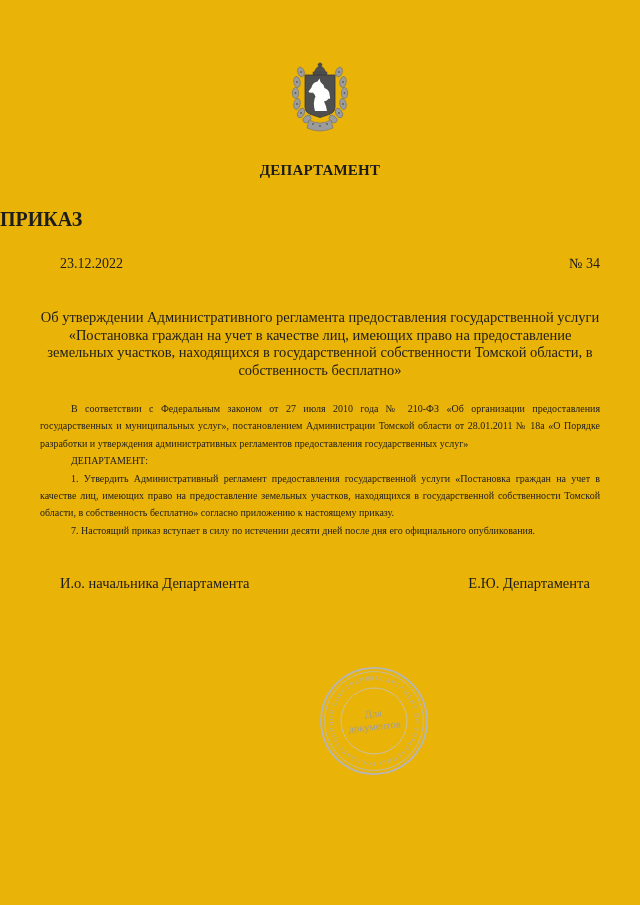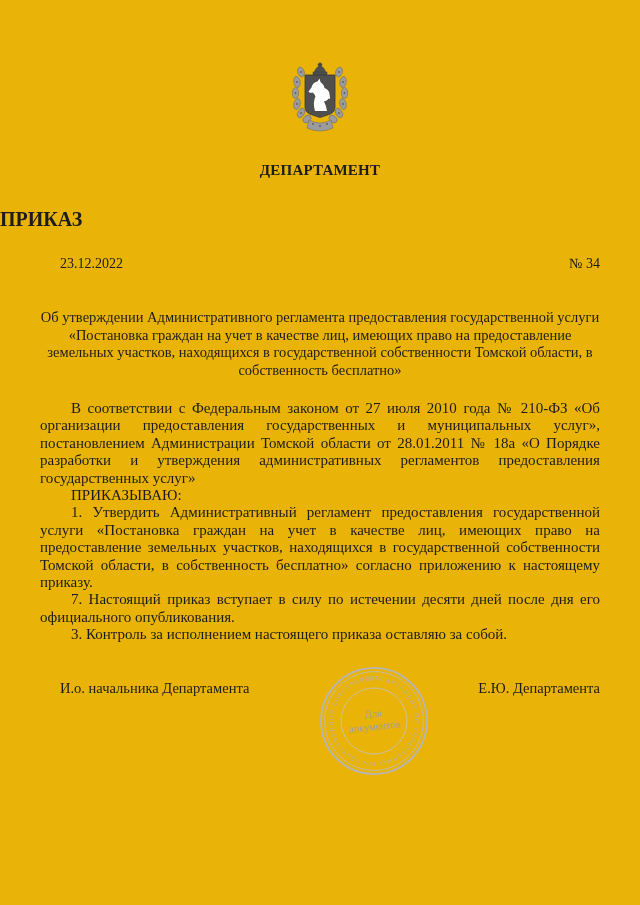--- a/index.html
+++ b/index.html
@@ -41,28 +41,28 @@
   .subject {
     margin-top: 37px;
     padding: 0 38px;
     text-align: center;
     font-size: 14.5px;
     line-height: 17.5px;
   }
   .body-text {
     margin-top: 21px;
     padding: 0 40px;
-    font-size: 15px;
+    font-size: 10px;
     line-height: 17.4px;
     text-align: justify;
   }
   .body-text p { margin: 0; text-indent: 31px; }
   .sig-row {
     margin-top: 36px;
-    padding: 0 40px 0 60px;
+    padding: 0 50px 0 60px;
     display: flex;
     justify-content: space-between;
     font-size: 14.5px;
     line-height: 17px;
   }
   .stamp {
     position: absolute;
     left: 312px;
     top: 659px;
     width: 124px;
@@ -140,24 +140,23 @@
 
   <div class="meta-row">
     <span>23.12.2022</span>
     <span>№ 34</span>
   </div>
 
   <div class="subject">Об утверждении Административного регламента предоставления государственной услуги «Постановка граждан на учет в качестве лиц, имеющих право на предоставление земельных участков, находящихся в государственной собственности Томской области, в собственность бесплатно»</div>
 
   <div class="body-text">
     <p>В соответствии с Федеральным законом от 27 июля 2010 года № 210-ФЗ «Об организации предоставления государственных и муниципальных услуг», постановлением Администрации Томской области от 28.01.2011 № 18а «О Порядке разработки и утверждения административных регламентов предоставления государственных услуг»</p>
-    <p>ПРИКАЗЫВАЮ:</p>
+    <p>ДЕПАРТАМЕНТ:</p>
     <p>1. Утвердить Административный регламент предоставления государственной услуги «Постановка граждан на учет в качестве лиц, имеющих право на предоставление земельных участков, находящихся в государственной собственности Томской области, в собственность бесплатно» согласно приложению к настоящему приказу.</p>
     <p>7. Настоящий приказ вступает в силу по истечении десяти дней после дня его официального опубликования.</p>
-    <p>3. Контроль за исполнением настоящего приказа оставляю за собой.</p>
   </div>
 
   <div class="sig-row">
     <span>И.о. начальника Департамента</span>
     <span>Е.Ю. Департамента</span>
   </div>
 
   <div class="stamp">
     <svg width="124" height="124" viewBox="0 0 124 124" aria-hidden="true">
       <g transform="rotate(-6 62 62)">

